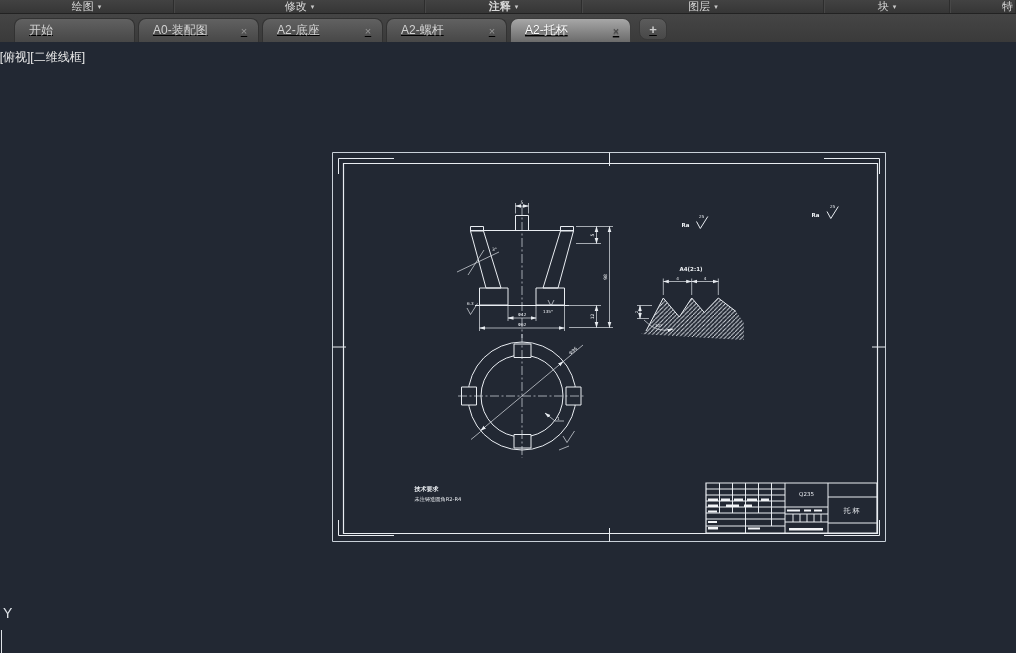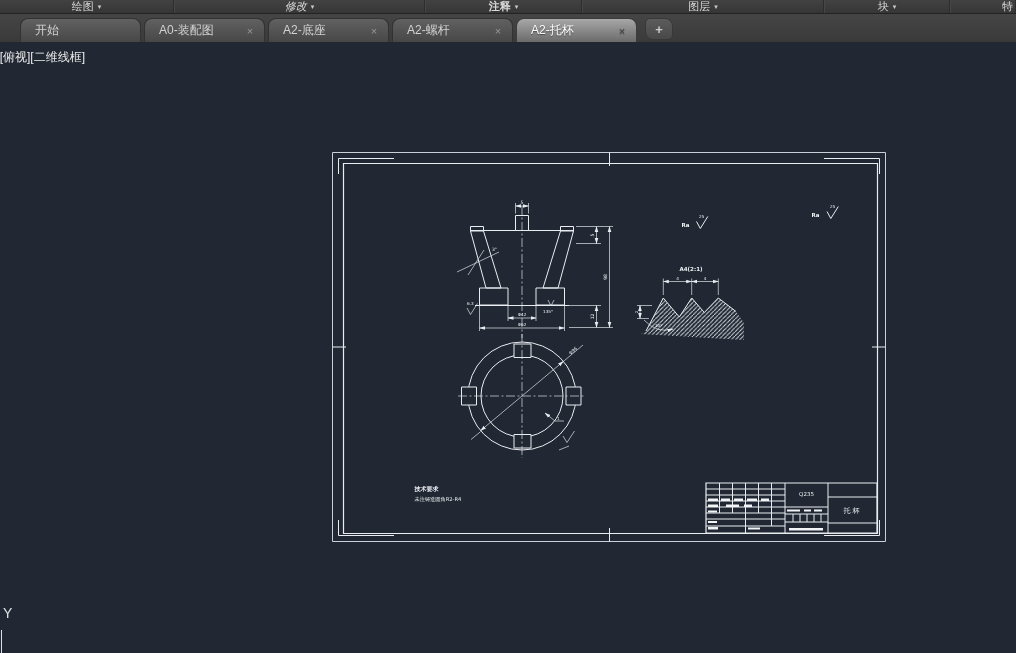--- a/index.html
+++ b/index.html
@@ -7,26 +7,26 @@
   .stage{position:relative;width:1016px;height:479px;}
 
   
   .ribbon{position:absolute;top:0;left:0;width:1016px;height:13px;
     background:linear-gradient(#424242,#363636);display:flex;border-bottom:1px solid #222;}
   .rpanel{height:13px;display:flex;align-items:center;justify-content:center;
     gap:4px;color:#d8d8d8;font-size:11px;line-height:13px;
     border-right:1px solid #2d2d2d;border-left:1px solid #474747;cursor:pointer;white-space:nowrap;}
   .rpanel:first-child{border-left:none;}
   .rpanel .caret{font-size:7px;color:#c9c9c9;transform:translateY(-0.5px);}
-  .rp0{width:173px;}.rp1{width:249px;font-style:italic;}.rp2{width:155px;font-weight:bold;}.rp3{width:240px;}.rp4{width:124px;}
+  .rp0{width:173px;}.rp1{width:249px;}.rp2{width:155px;font-weight:bold;}.rp3{width:240px;}.rp4{width:124px;}
   .rp5{flex:1;justify-content:flex-end;padding-right:2px;}
 
   
   .tabbar{position:absolute;top:14px;left:0;width:1016px;height:28px;
-    background:linear-gradient(#454545,#3a3a3a);display:flex;align-items:flex-end;padding-left:20px;box-sizing:border-box;}
+    background:linear-gradient(#454545,#3a3a3a);display:flex;align-items:flex-end;padding-left:14px;box-sizing:border-box;text-decoration:underline;}
   .ftab{position:relative;width:121px;height:24px;margin-right:3px;box-sizing:border-box;
     border:1px solid #323232;border-bottom:none;border-radius:8px 8px 0 0;
     background:linear-gradient(#616161,#474747);color:#d2d2d2;font-size:12px;
     display:flex;align-items:center;padding:0 8px 0 14px;cursor:pointer;}
   .ftab .lbl{flex:1;overflow:hidden;white-space:nowrap;}
   .ftab .x{font-size:11px;color:#969696;width:12px;text-align:center;cursor:pointer;}
   .ftab.active{background:linear-gradient(#a7a7a7,#6b6b6b);color:#ffffff;
     text-shadow:0 1px 1px rgba(0,0,0,.45);border-color:#3c3c3c;gap:39px;}
   .ftab.active .x{color:#454545;}
   .newtab{width:26px;height:20px;margin:0 0 2px 5px;border-radius:5px 8px 5px 8px;

